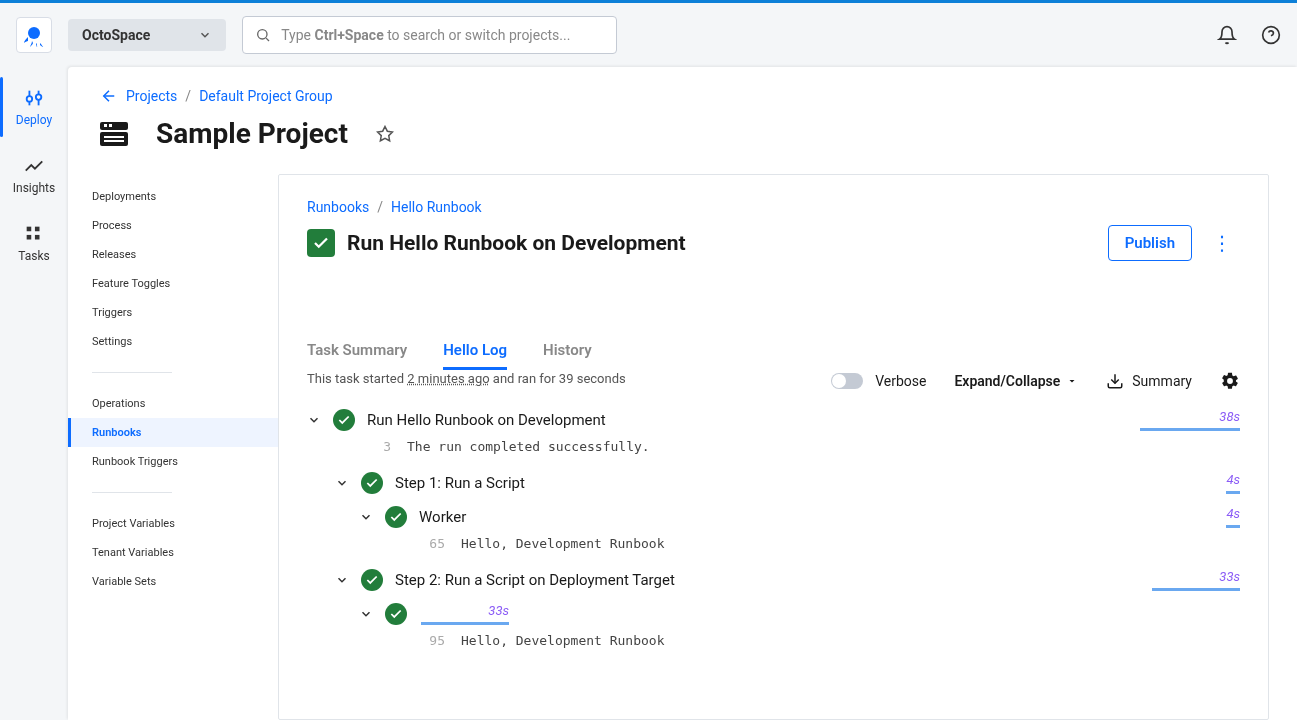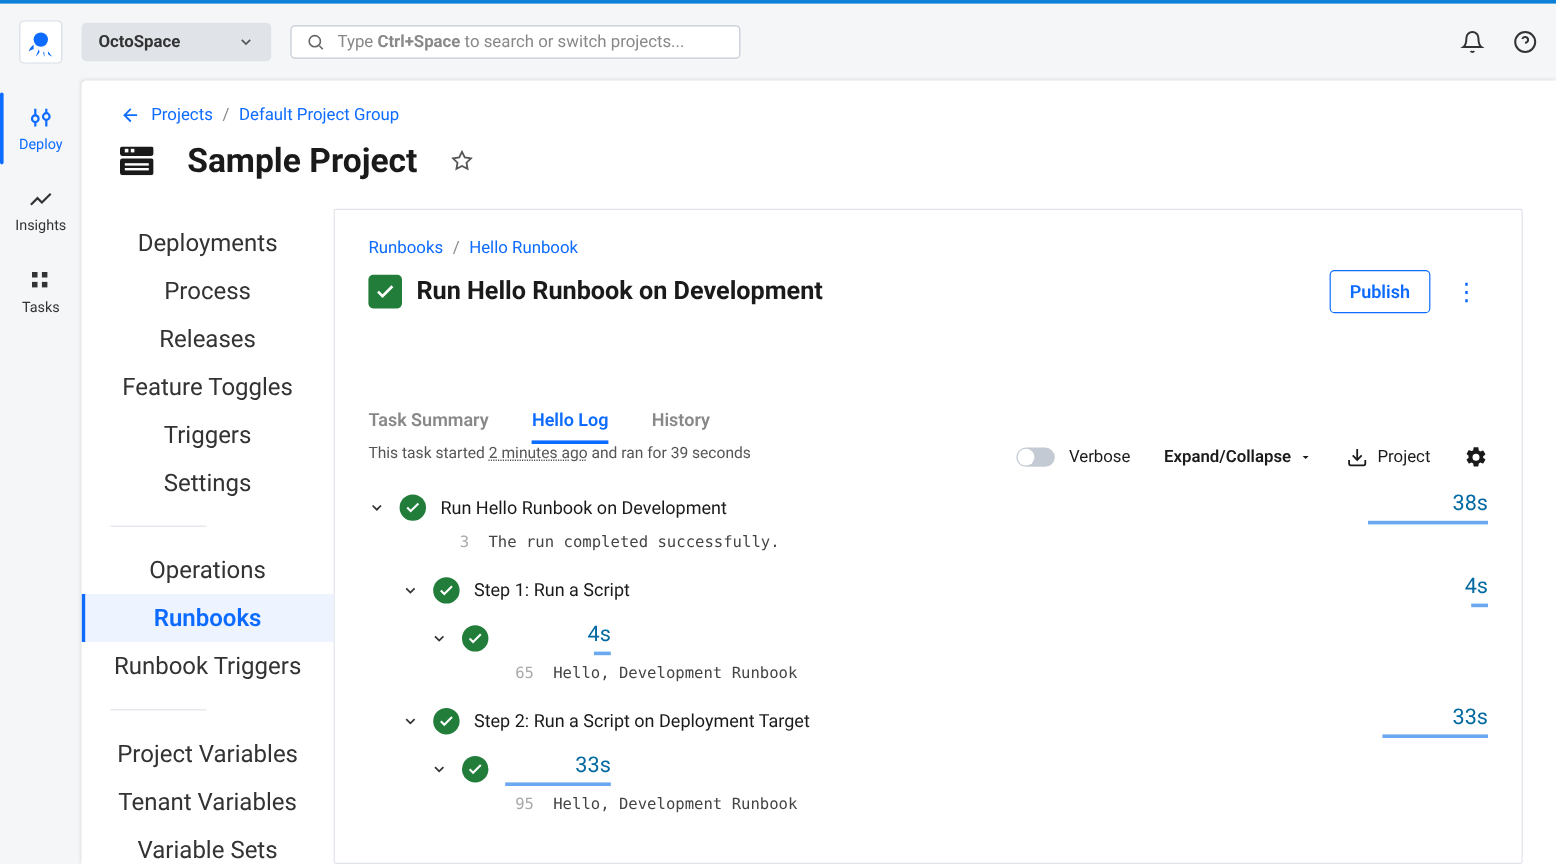--- a/index.html
+++ b/index.html
@@ -3,42 +3,42 @@
 <meta charset="utf-8">
 <style>
 * { box-sizing: border-box; margin: 0; padding: 0; }
 body { font-family: -apple-system, BlinkMacSystemFont, "Segoe UI", Roboto, sans-serif; background: #f4f6f8; color: #1a1a1a; font-size: 14px; width: 1297px; height: 720px; overflow: hidden; }
 .topbar { height: 3px; background: #0d80d8; }
 .header { height: 64px; display: flex; align-items: center; padding: 0 16px; gap: 16px; border-bottom: 1px solid transparent; }
 .logo-box { width: 36px; height: 36px; background: #fff; border: 1px solid #d8dde6; border-radius: 4px; display: flex; align-items: center; justify-content: center; }
 .logo-svg { width: 24px; height: 24px; }
 .space-switcher { display: flex; align-items: center; gap: 48px; background: #e0e4e9; border-radius: 4px; padding: 8px 14px; font-weight: 700; color: #333; }
 .chevron { font-size: 16px; color: #555; }
-.search-box { flex: 0 0 375px; height: 28px; border: 1px solid #c4cad4; border-radius: 4px; background: #fff; display: flex; align-items: center; padding: 0 12px; gap: 10px; color: #666; }
+.search-box { flex: 0 0 375px; height: 38px; border: 1px solid #c4cad4; border-radius: 4px; background: #fff; display: flex; align-items: center; padding: 0 12px; gap: 10px; color: #666; }
 .search-icon { width: 16px; height: 16px; color: #666; }
 .search-text { color: #888; }
 .header-spacer { flex: 1; }
 .header-icons { display: flex; gap: 24px; align-items: center; }
 .bell-icon, .help-icon { width: 20px; height: 20px; color: #333; }
 .app-body { display: flex; height: calc(100% - 67px); }
 .rail { width: 68px; display: flex; flex-direction: column; align-items: center; padding-top: 20px; gap: 28px; }
 .rail-item { display: flex; flex-direction: column; align-items: center; gap: 4px; font-size: 12px; color: #333; position: relative; width: 100%; }
 .rail-item.active { color: #0d6cff; }
 .rail-item.active::before { content: ""; position: absolute; left: 0; top: -10px; bottom: -10px; width: 3px; background: #0d6cff; border-radius: 2px; }
 .rail-svg { width: 22px; height: 22px; }
 .main-panel { flex: 1; background: #fff; border-radius: 4px 0 0 0; box-shadow: -1px -1px 3px rgba(0,0,0,0.08); margin-top: 0; display: flex; flex-direction: column; overflow: hidden; }
 .crumb-row { padding: 20px 32px 8px 32px; display: flex; align-items: center; gap: 8px; color: #0d6cff; font-size: 14px; }
 .crumb-sep { color: #888; }
 .title-row { padding: 4px 32px 24px 32px; display: flex; align-items: center; gap: 28px; }
 .proj-icon { width: 28px; height: 24px; }
 .page-title { font-size: 28px; font-weight: 700; color: #1a1a1a; }
 .star-icon { width: 18px; height: 18px; color: #555; }
 .content-row { display: flex; flex: 1; min-height: 0; }
 .sidebar { width: 210px; padding: 8px 0; }
-.nav-item { padding: 8px 24px; font-size: 20px; color: #333; cursor: pointer; text-align: center; }
+.nav-item { padding: 8px 24px; font-size: 11px; color: #333; cursor: pointer; }
 .nav-item.active { color: #0d6cff; font-weight: 600; background: #eef4ff; border-left: 3px solid #0d6cff; padding-left: 21px; }
 .nav-divider { height: 1px; background: #e0e4e9; margin: 16px 24px; width: 80px; }
 .content-card { flex: 1; border: 1px solid #e0e4e9; border-radius: 2px; margin-right: 28px; padding: 24px 28px; overflow-y: auto; }
 .inner-crumbs { color: #0d6cff; font-size: 14px; display: flex; gap: 8px; }
 .runbook-head { display: flex; align-items: center; gap: 12px; margin-top: 10px; }
 .check-badge { width: 28px; height: 28px; background: #227d3b; border-radius: 4px; display: flex; align-items: center; justify-content: center; }
 .check-badge svg { width: 18px; height: 18px; color: #fff; }
 .runbook-title { font-size: 21px; font-weight: 700; flex: 1; }
 .publish-btn { border: 1px solid #0d6cff; color: #0d6cff; background: #fff; border-radius: 4px; padding: 8px 16px; font-weight: 600; font-size: 15px; }
 .kebab { color: #0d6cff; font-size: 20px; padding: 4px 8px; }
@@ -53,21 +53,21 @@
 .toggle::after { content: ""; position: absolute; left: 1px; top: 1px; width: 14px; height: 14px; background: #fff; border-radius: 50%; }
 .expand-ctl { display: flex; align-items: center; gap: 6px; font-weight: 600; margin-right: 28px; }
 .download { display: flex; align-items: center; gap: 8px; margin-right: 28px; }
 .gear { width: 20px; height: 20px; }
 .log-entry { margin-top: 18px; }
 .log-header { display: flex; align-items: center; gap: 12px; }
 .chev { width: 14px; height: 14px; color: #333; }
 .circle-check { width: 22px; height: 22px; background: #227d3b; border-radius: 50%; display: flex; align-items: center; justify-content: center; flex-shrink: 0; }
 .circle-check svg { width: 14px; height: 14px; color: #fff; }
 .log-title { flex: 1; font-size: 15px; color: #1a1a1a; }
-.dur { font-size: 18px; color: #0369a1; }
+.dur { font-size: 13px; color: #8b5cf6; font-style: italic; }
 .bar { height: 3px; background: #6aa8f0; margin-top: 4px; }
 .bar-wrap { display: flex; flex-direction: column; align-items: flex-end; min-width: 90px; }
 .log-body { font-family: ui-monospace, Menlo, Consolas, monospace; font-size: 13px; color: #444; padding: 8px 0 0 60px; display: flex; gap: 16px; }
 .line-num { color: #aaa; text-align: right; width: 24px; }
 .indent-1 { padding-left: 28px; }
 .indent-2 { padding-left: 52px; }
 .log-body.indent-b2 { padding-left: 114px; }
 a { text-decoration: none; color: inherit; }
 button { cursor: pointer; font-family: inherit; }
 </style>
@@ -221,21 +221,21 @@
             <svg width="12" height="12" viewBox="0 0 24 24" fill="currentColor">
                 <path d="M7 10l5 5 5-5z"></path>
               </svg>
           </div>
           <div class="download">
             <svg width="18" height="18" viewBox="0 0 24 24" fill="none" stroke="currentColor" stroke-width="2">
                 <path d="M21 15v4a2 2 0 0 1-2 2H5a2 2 0 0 1-2-2v-4"></path>
                 <polyline points="7 10 12 15 17 10"></polyline>
                 <line x1="12" y1="15" x2="12" y2="3"></line>
               </svg>
-            <span>Project</span>
+            <span>Summary</span>
           </div>
           <svg class="gear" viewBox="0 0 24 24" fill="currentColor">
               <path d="M19.14 12.94a7.07 7.07 0 0 0 .05-.94 7.07 7.07 0 0 0-.05-.94l2.03-1.58a.5.5 0 0 0 .12-.64l-1.92-3.32a.5.5 0 0 0-.6-.22l-2.39.96a7.03 7.03 0 0 0-1.62-.94l-.36-2.54A.5.5 0 0 0 13.9 2h-3.84a.5.5 0 0 0-.49.42l-.36 2.54c-.58.24-1.12.55-1.62.94l-2.39-.96a.5.5 0 0 0-.6.22L2.68 8.48a.5.5 0 0 0 .12.64l2.03 1.58c-.3.31-.5.63-.5.94s.2.63.5.94l-2.03 1.58a.5.5 0 0 0-.12.64l1.92 3.32c.13.22.39.31.6.22l2.39-.96c.5.39 1.04.7 1.62.94l.36 2.54a.5.5 0 0 0 .49.42h3.84a.5.5 0 0 0 .49-.42l.36-2.54c.58-.24 1.12-.55 1.62-.94l2.39.96c.22.09.47 0 .6-.22l1.92-3.32a.5.5 0 0 0-.12-.64l-2.03-1.58zM12 15.5A3.5 3.5 0 1 1 12 8.5a3.5 3.5 0 0 1 0 7z"></path>
             </svg>
         </div>
 
         <div class="log-entry">
           <div class="log-header">
             <svg class="chev" viewBox="0 0 24 24" fill="none" stroke="currentColor" stroke-width="2.5">
                 <polyline points="6 9 12 15 18 9"></polyline>
@@ -275,20 +275,21 @@
           </div>
           <div class="log-header indent-2" style="margin-top:12px">
             <svg class="chev" viewBox="0 0 24 24" fill="none" stroke="currentColor" stroke-width="2.5">
                 <polyline points="6 9 12 15 18 9"></polyline>
               </svg>
             <div class="circle-check">
                 <svg viewBox="0 0 24 24" fill="none" stroke="currentColor" stroke-width="3">
                   <polyline points="20 6 9 17 4 12"></polyline>
                 </svg>
               </div>
+            <div class="log-title">Worker</div>
             <div class="bar-wrap">
                 <div class="dur">4s</div>
                 <div class="bar" style="width:14px"></div>
               </div>
           </div>
           <div class="log-body indent-b2">
             <span class="line-num">65</span>
             <span>Hello, Development Runbook</span>
           </div>
         </div>

